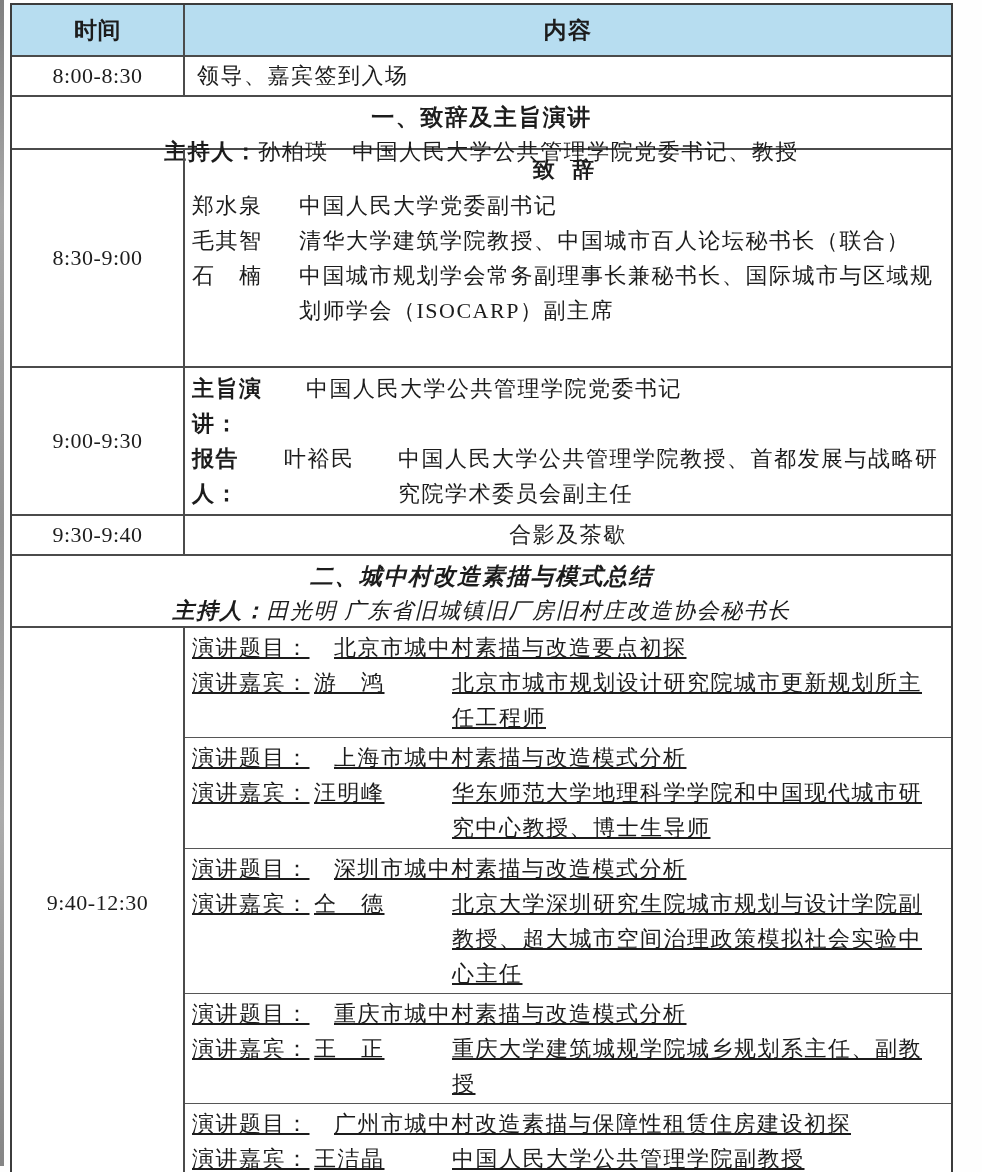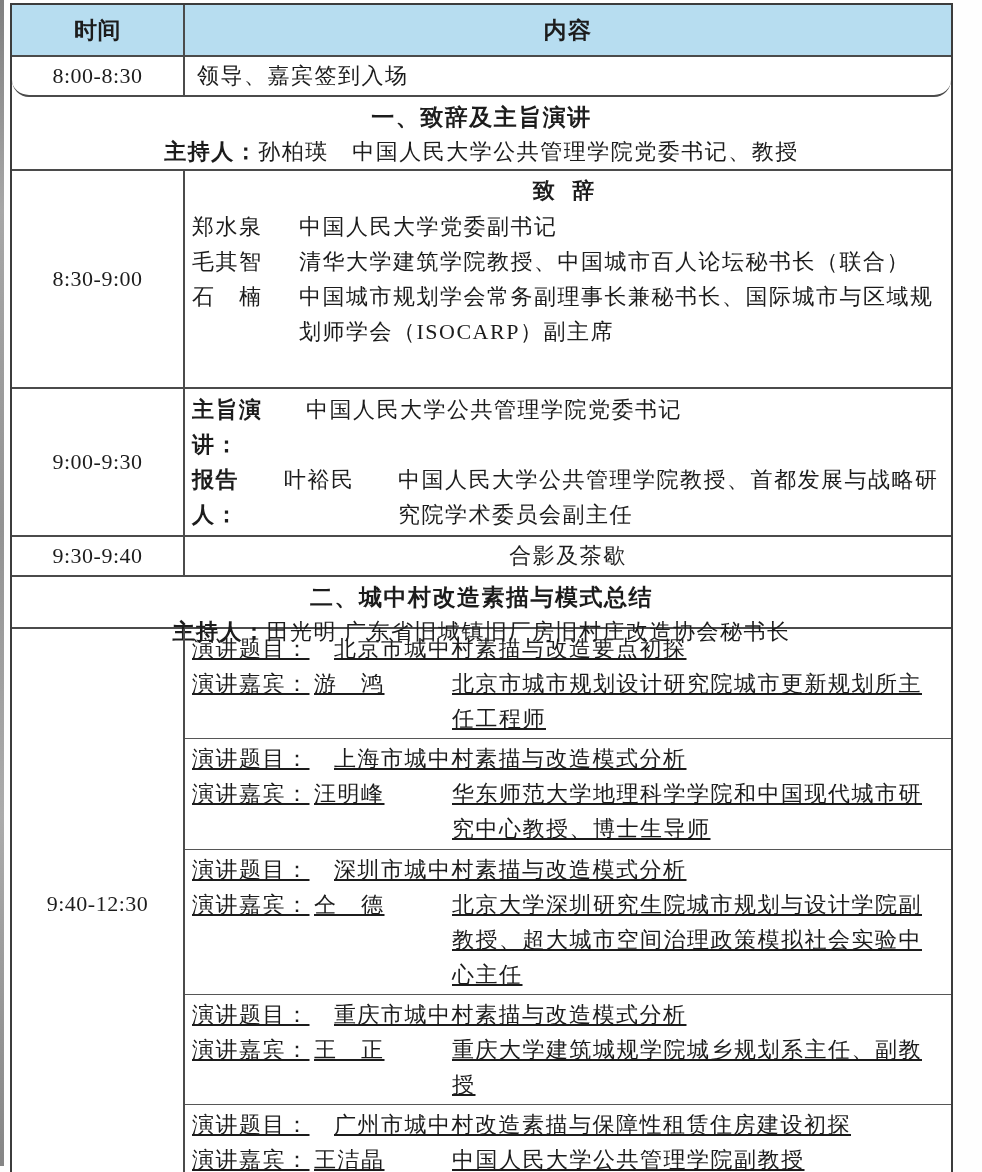--- a/index.html
+++ b/index.html
@@ -35,32 +35,32 @@
     display:flex; align-items:center; justify-content:center;
     text-align:center; letter-spacing:0.5px;
   }
   .ccell { flex:1; min-width:0; }
 
   
   .r-header { height:52px; background:#b7ddf0; font-weight:700; font-size:23px; }
   .r-header .ccell { display:flex; align-items:center; justify-content:center; }
 
   
-  .r-signin { height:40px;border-radius:17px; }
+  .r-signin { height:40px; }
   .r-signin .ccell { display:flex; align-items:center; padding-left:12px; }
   .r-break { height:40px; }
   .r-break .ccell { display:flex; align-items:center; justify-content:center; }
 
   
   .r-section { display:block; padding:3px 8px 4px 8px; text-align:center; }
   .sec-title { font-weight:700; font-size:23px; line-height:35px; }
   .sec-host  { line-height:34px; }
   .sec-host .b { font-weight:700; }
-  .r-sec1 { height:74px; }
-  .r-sec2 { height:52px; }
+  .r-sec1 { height:53px; }
+  .r-sec2 { height:72px;font-style:italic; }
 
   
   .r-speeches { min-height:218px; }
   .speech-box { padding:2px 10px 2px 7px; min-height:214px; }
   .speech-sub { text-align:center; font-weight:700; line-height:36px; letter-spacing:6px; }
   .speaker { display:flex; line-height:35px; }
   .sp-name { flex:0 0 107px; }
   .sp-desc { flex:1; min-width:0; }
 
   

